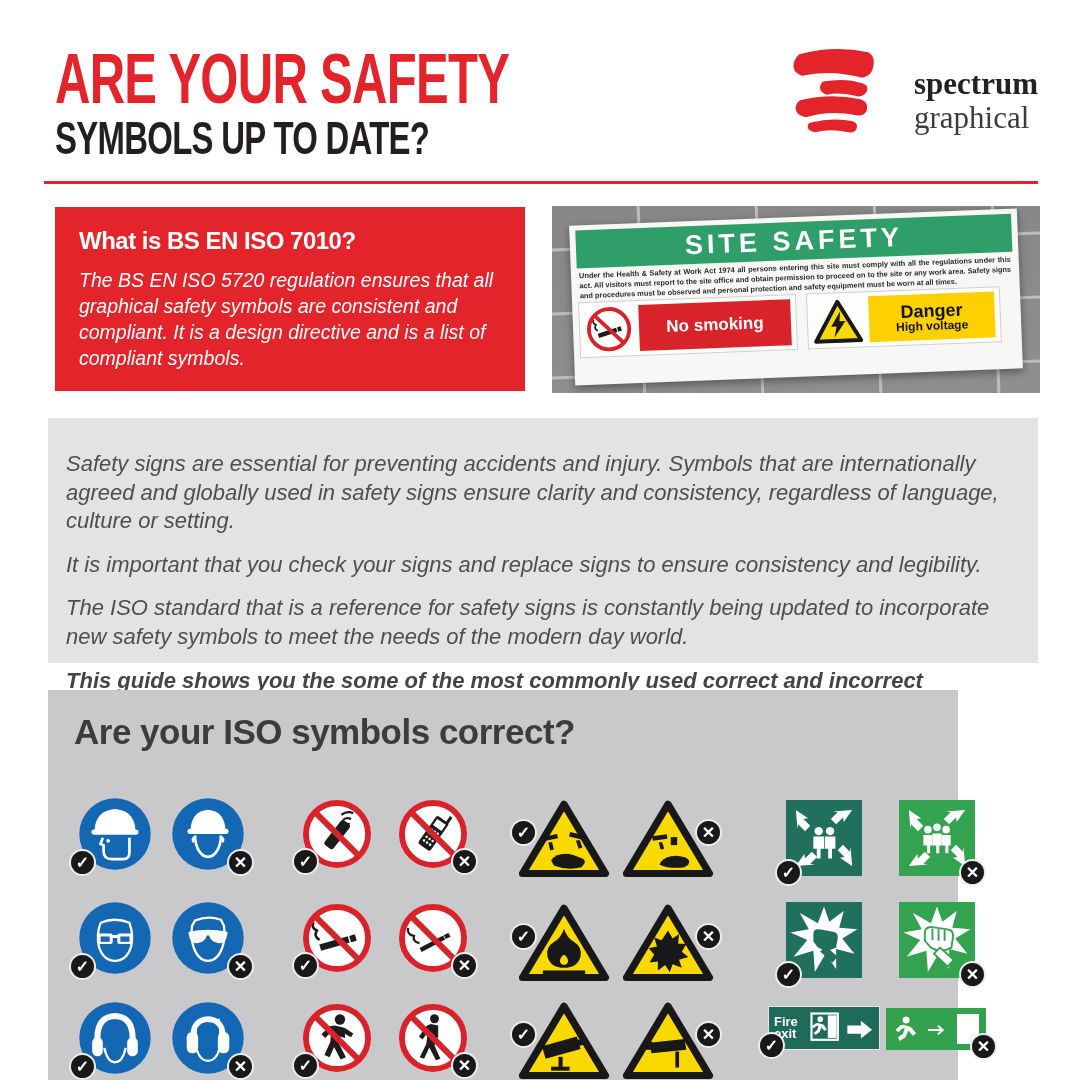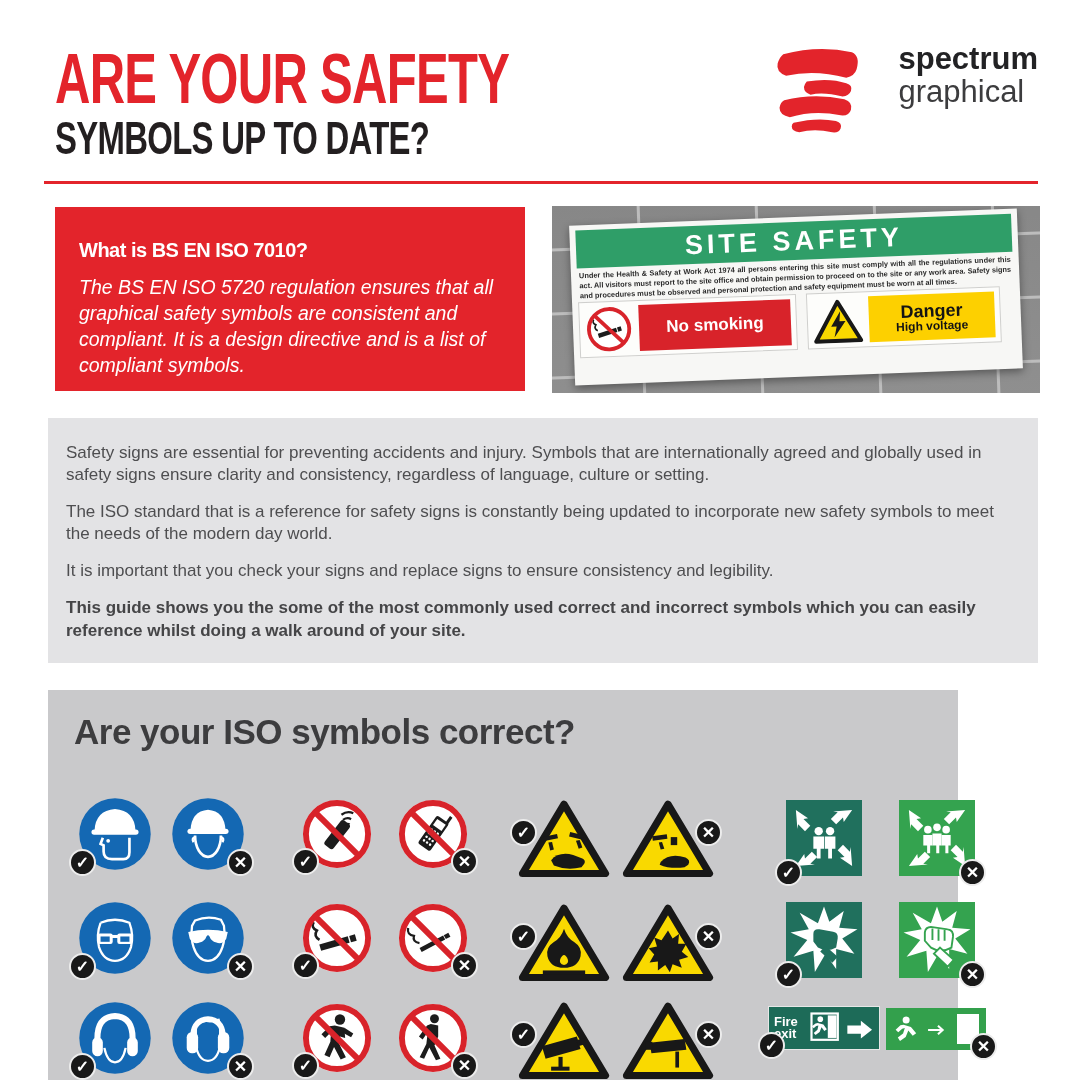--- a/index.html
+++ b/index.html
@@ -4,30 +4,30 @@
 <style>
   html,body{margin:0;padding:0;background:#fff;}
   .canvas{position:relative;width:1080px;height:1080px;background:#ffffff;overflow:hidden;
           font-family:"Liberation Sans", sans-serif;}
 
   
   .title{position:absolute;left:55px;font-weight:800;line-height:1;
          transform:scaleX(.70);transform-origin:left top;letter-spacing:-1px;white-space:nowrap;}
   .title1{top:44px;font-size:70px;color:#e3242b;}
   .title2{top:114px;font-size:47px;color:#231f20;}
-  .logo{position:absolute;right:42px;top:42px;display:flex;align-items:flex-start;gap:32px;}
+  .logo{position:absolute;right:42px;top:42px;display:flex;align-items:flex-end;gap:32px;font-family:Liberation Serif, serif;}
   .logo-mark{width:94px;height:92px;}
   .logo-text{font-size:31px;line-height:1.08;color:#3c3c3e;}
   .logo-text .b1{font-weight:bold;color:#222224;}
   .rule{position:absolute;left:44px;width:994px;top:181px;height:3px;background:#e3242b;}
 
   
   .info-box{position:absolute;left:55px;top:207px;width:470px;height:184px;background:#e3242b;
             color:#fff;padding:18px 24px;box-sizing:border-box;}
-  .info-box h2{margin:14px 0 13px;font-size:20px;letter-spacing:-.5px;}
+  .info-box h2{margin:2px 0 13px;font-size:24px;letter-spacing:-.5px;}
   .info-box p{margin:0;font-style:italic;font-size:19.5px;line-height:1.33;}
 
   
   .photo{position:absolute;left:552px;top:206px;width:488px;height:187px;overflow:hidden;background:#8e8e8e;}
   .tiles{position:absolute;inset:-30px;
          background-color:#8e8e8e;
          background-image:linear-gradient(#bdbdbd 3px,transparent 3px),
                           linear-gradient(90deg,#bdbdbd 3px,transparent 3px),
                           linear-gradient(rgba(120,120,120,.35),rgba(150,150,150,.2));
          background-size:118px 64px,118px 64px,100% 100%;
@@ -45,21 +45,21 @@
   .ns-label{background:#d8232a;color:#fff;font-weight:bold;font-size:17px;line-height:1.05;
             width:152px;height:46px;display:flex;align-items:center;justify-content:center;text-align:center;}
   .dg-box{background:#fdd000;color:#141414;width:126px;height:46px;display:flex;flex-direction:column;
           align-items:center;justify-content:center;line-height:1.05;}
   .dg-box .l1{font-weight:bold;font-size:18px;}
   .dg-box .l2{font-weight:bold;font-size:12px;}
 
   
   .intro-box{position:absolute;left:48px;top:418px;width:990px;height:245px;background:#e3e3e5;
              padding:24px 22px 10px 18px;box-sizing:border-box;}
-  .intro-box p{margin:0 0 15px;font-size:17px;line-height:1.3;color:#4e4e50;}
+  .intro-box p{margin:8px 0 15px;font-style:italic;font-size:22px;line-height:1.3;color:#4e4e50;}
   .intro-box p.bold{font-weight:bold;color:#454547;}
 
   
   .symbols-box{position:absolute;left:48px;top:690px;width:910px;height:390px;background:#c9c9cb;}
   .symbols-heading{position:absolute;left:26px;top:22px;font-size:35px;font-weight:800;
                    color:#3c3c3e;letter-spacing:-.5px;}
   .symbol{position:absolute;}
   .symbol svg{display:block;width:100%;height:100%;}
   .badge{position:absolute;width:27px;height:27px;border-radius:50%;background:#191919;
          border:2px solid #ececec;color:#fff;display:flex;align-items:center;justify-content:center;
@@ -134,22 +134,22 @@
             <div class="l1">Danger</div>
             <div class="l2">High voltage</div>
           </div>
         </div>
       </div>
     </div>
   </div>
 
   <div class="intro-box" id="intro-box">
       <p class="">Safety signs are essential for preventing accidents and injury. Symbols that are internationally agreed and globally used in safety signs ensure clarity and consistency, regardless of language, culture or setting.</p>
+      <p class="">It is important that you check your signs and replace signs to ensure consistency and legibility.</p>
       <p class="">The ISO standard that is a reference for safety signs is constantly being updated to incorporate new safety symbols to meet the needs of the modern day world.</p>
-      <p class="">It is important that you check your signs and replace signs to ensure consistency and legibility.</p>
       <p class="bold">This guide shows you the some of the most commonly used correct and incorrect symbols which you can easily reference whilst doing a walk around of your site.</p>
     </div>
 
   <div class="symbols-box" id="symbols-box">
     <div class="symbols-heading">Are your ISO symbols correct?</div>
   <div class="symbol" style="left: 29px; top: 106px; width: 76px; height: 76px;">
         <svg viewBox="0 0 100 100" preserveAspectRatio="none">
           <circle cx="50" cy="50" r="47" fill="#1468b3"></circle>
           <path d="M23 46 Q24 19 50 17 Q76 19 77 46 Z" fill="#fff"></path>
           <rect x="19" y="44" width="62" height="7" rx="3.5" fill="#fff"></rect>

